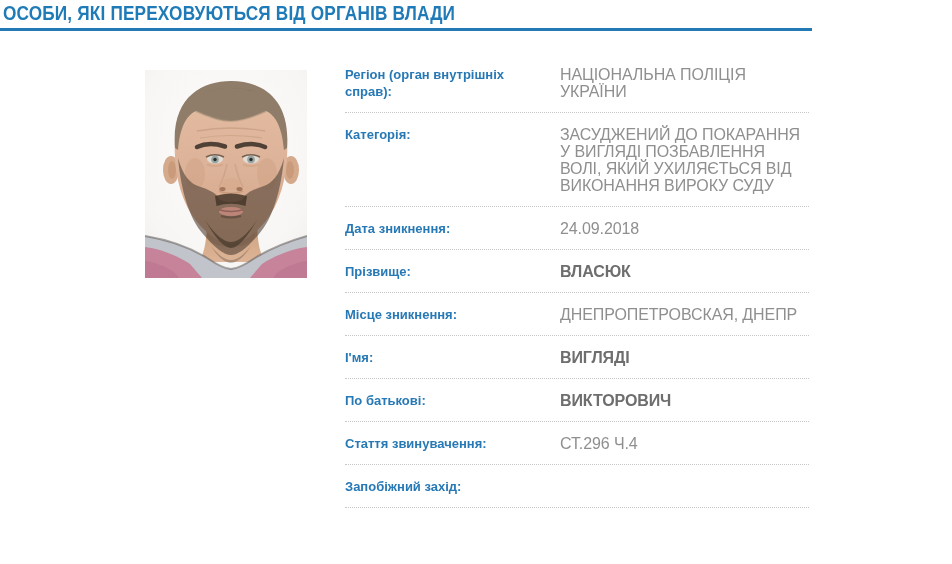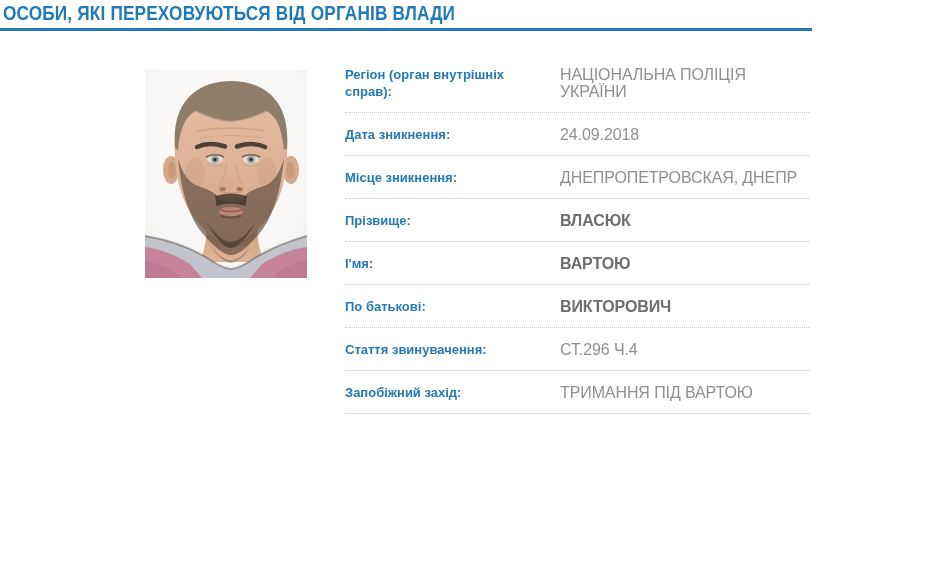--- a/index.html
+++ b/index.html
@@ -147,40 +147,43 @@
     <path d="M 76 146 Q 86 149 96 146" fill="none" stroke="#4a3a2e" stroke-width="2" opacity="0.5"></path>
   </svg>
 </div>
 
 <div class="details">
     <div class="field-row">
     <div class="field-label">Регіон (орган внутрішніх справ):</div>
     <div class="field-value">НАЦІОНАЛЬНА ПОЛІЦІЯ УКРАЇНИ</div>
   </div>
     <div class="field-row">
+    <div class="field-label">Категорія:</div>
+    <div class="field-value">ЗАСУДЖЕНИЙ ДО ПОКАРАННЯ У ВИГЛЯДІ ПОЗБАВЛЕННЯ ВОЛІ, ЯКИЙ УХИЛЯЄТЬСЯ ВІД ВИКОНАННЯ ВИРОКУ СУДУ</div>
+  </div>
+    <div class="field-row">
     <div class="field-label">Дата зникнення:</div>
     <div class="field-value">24.09.2018</div>
+  </div>
+    <div class="field-row">
+    <div class="field-label">Прізвище:</div>
+    <div class="field-value bold">ВЛАСЮК</div>
   </div>
     <div class="field-row">
     <div class="field-label">Місце зникнення:</div>
     <div class="field-value">ДНЕПРОПЕТРОВСКАЯ, ДНЕПР</div>
   </div>
     <div class="field-row">
-    <div class="field-label">Прізвище:</div>
-    <div class="field-value bold">ВЛАСЮК</div>
-  </div>
-    <div class="field-row">
     <div class="field-label">І'мя:</div>
-    <div class="field-value bold">ВАРТОЮ</div>
+    <div class="field-value bold">ВИГЛЯДІ</div>
   </div>
     <div class="field-row">
     <div class="field-label">По батькові:</div>
     <div class="field-value bold">ВИКТОРОВИЧ</div>
   </div>
     <div class="field-row">
     <div class="field-label">Стаття звинувачення:</div>
     <div class="field-value">СТ.296 Ч.4</div>
   </div>
     <div class="field-row">
     <div class="field-label">Запобіжний захід:</div>
-    <div class="field-value">ТРИМАННЯ ПІД ВАРТОЮ</div>
   </div>
   </div>
 
 </body></html>

